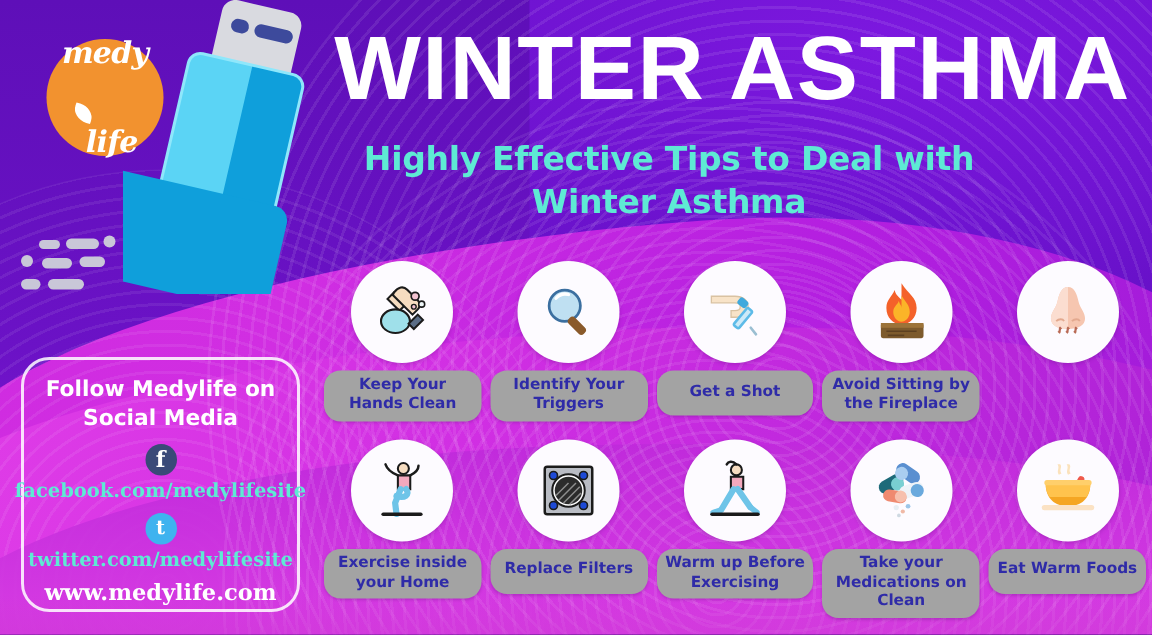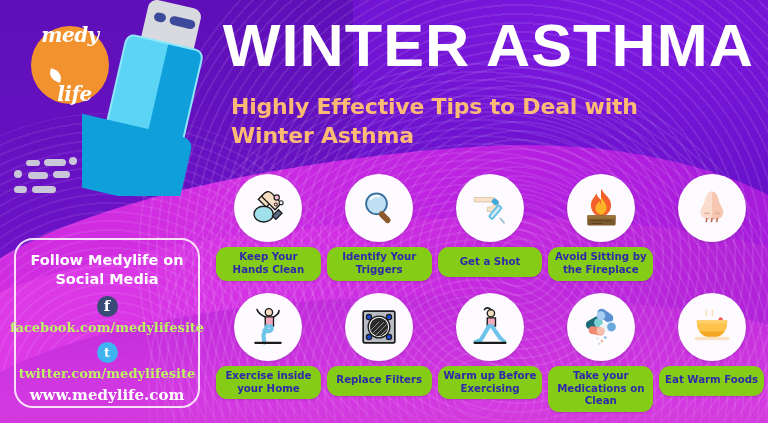--- a/index.html
+++ b/index.html
@@ -102,44 +102,45 @@
   .title{
     position:absolute; left:228px; top:16px;
     color:#fff; font-size:60px; line-height:1;
     font-weight:700; letter-spacing:1px;
     font-family:"Liberation Sans Narrow","Liberation Sans", sans-serif;
     transform:scaleX(1.02);
     white-space:nowrap;
   }
   .subtitle{
     position:absolute; left:231px; top:92px;
-    color:#fdba74; font-size:22px; line-height:1.32;
+    color:#5eead4; font-size:22px; line-height:1.32;
     font-weight:700; max-width:430px;
     font-family:"DejaVu Sans","Liberation Sans", sans-serif;
     letter-spacing:-.2px;
+    text-align:center;
   }
 
   
   .social{
     position:absolute; left:14px; top:238px;
     width:186px; height:170px;
     border:2px solid rgba(255,255,255,.85);
     border-radius:19px;
     display:flex; flex-direction:column; align-items:center;
     padding-top:11px;
     color:#fff;
   }
   .social .head{
     font-size:14.5px; font-weight:700; text-align:center; line-height:1.3;
     font-family:"DejaVu Sans","Liberation Sans", sans-serif;
   }
   .social .handle{
     font-size:13px; font-weight:700; margin-top:3px;
     font-family:"DejaVu Serif","Liberation Serif", serif;
-    color:#bef264;
+    color:#5eead4;
   }
   .social .site{
     font-size:15px; font-weight:700; margin-top:5px;
     font-family:"DejaVu Serif","Liberation Serif", serif;
   }
   .sicon{ width:21px; height:21px; border-radius:50%;
           display:flex; align-items:center; justify-content:center;
           margin-top:7px; }
   .sicon.fb{ background:#3a4a78; color:#fff; font-weight:700; font-size:15px;
              font-family:"DejaVu Serif",serif; }
@@ -157,21 +158,21 @@
   }
   .tip{ display:flex; flex-direction:column; align-items:center; }
   .tip-circle{
     width:68px; height:68px; border-radius:50%;
     background:#fdfbff;
     display:flex; align-items:center; justify-content:center;
     box-shadow:0 1px 3px rgba(60,0,90,.22);
   }
   .tip-label{
     margin-top:5px;
-    background:#84cc16;
+    background:#a3a3a3;
     border-radius:11px;
     min-height:30px; width:100%;
     display:flex; align-items:center; justify-content:center; text-align:center;
     color:#2f2ba8;
     font-size:10.2px; font-weight:700; line-height:1.25;
     padding:4px 5px;
     font-family:"DejaVu Sans","Liberation Sans", sans-serif;
     box-shadow:0 1px 2px rgba(60,0,90,.2);
   }
 </style>

